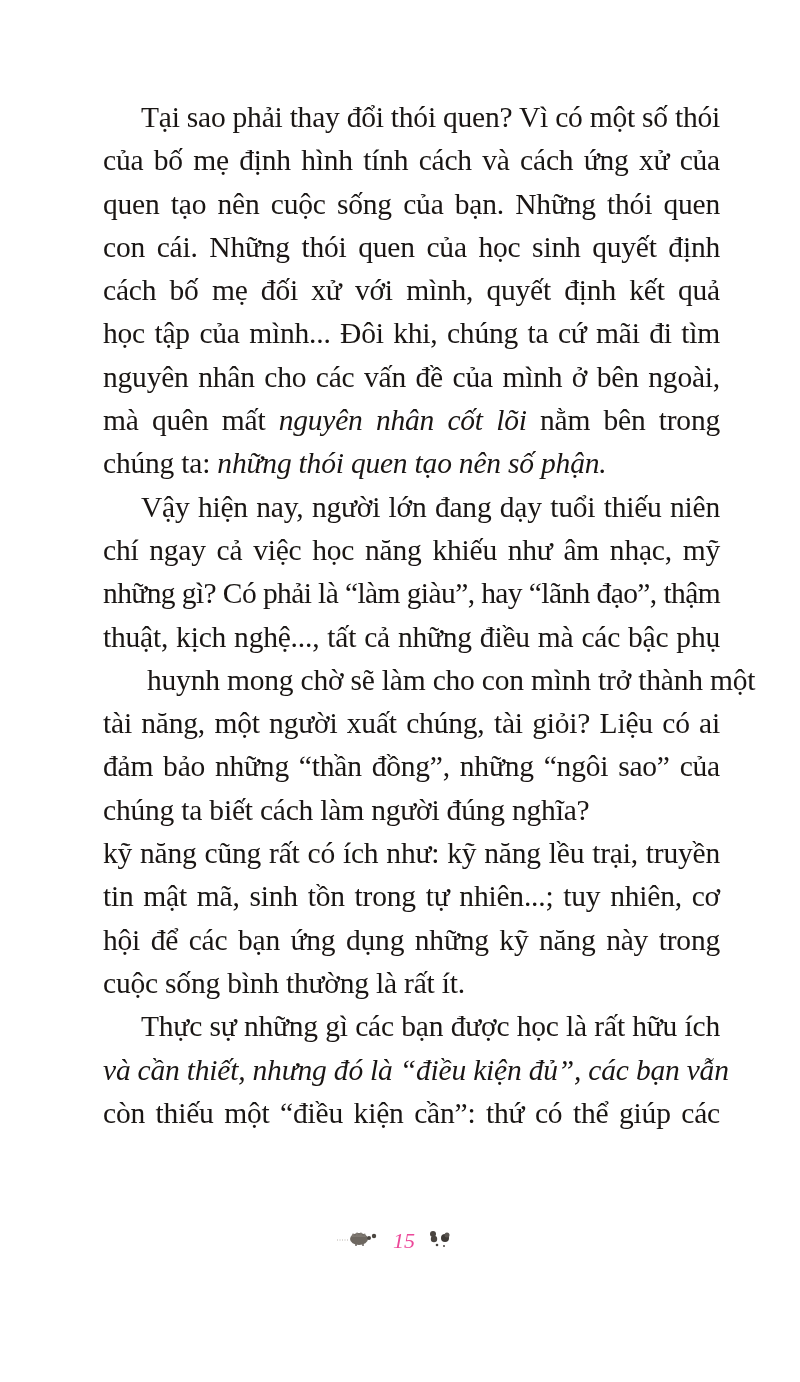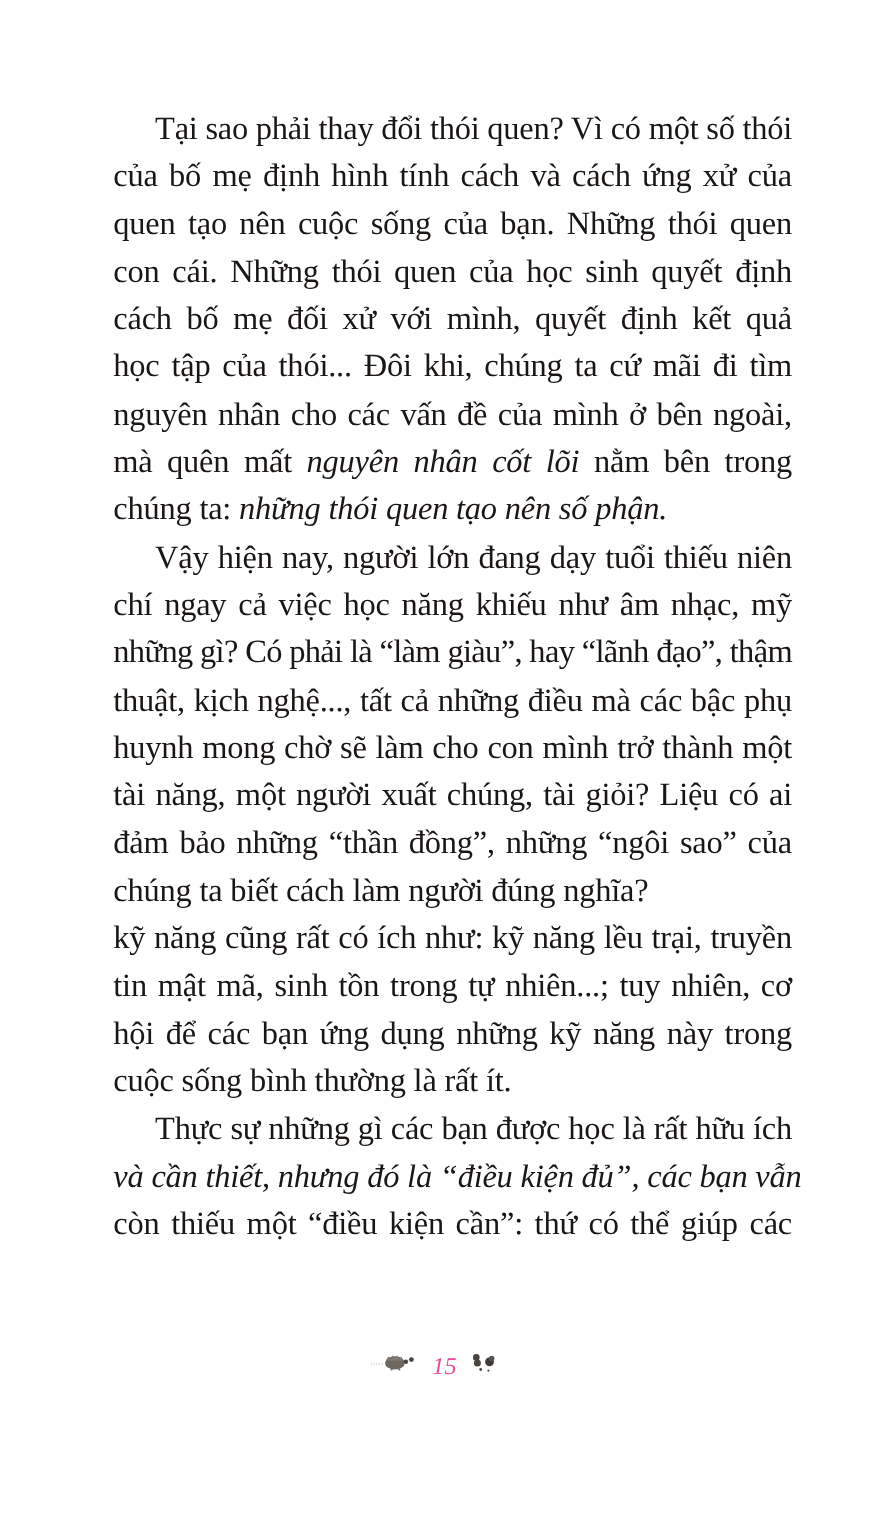--- a/index.html
+++ b/index.html
@@ -52,29 +52,29 @@
 </head>
 <body>
 
 <div class="page">
   <div class="text-block" id="text-block">
       <div class="line indent" style="white-space: nowrap; letter-spacing: -0.22375px;"><span class="seg">Tại sao phải thay đổi thói quen? Vì có một số thói</span></div>
       <div class="line" style="white-space: nowrap;"><span class="seg">của bố mẹ định hình tính cách và cách ứng xử của</span></div>
       <div class="line" style="white-space: nowrap;"><span class="seg">quen tạo nên cuộc sống của bạn. Những thói quen</span></div>
       <div class="line" style="white-space: nowrap;"><span class="seg">con cái. Những thói quen của học sinh quyết định</span></div>
       <div class="line" style="white-space: nowrap;"><span class="seg">cách bố mẹ đối xử với mình, quyết định kết quả</span></div>
-      <div class="line" style="white-space: nowrap;"><span class="seg">học tập của thói... Đôi khi, chúng ta cứ mãi đi tìm</span></div>
+      <div class="line" style="white-space: nowrap;"><span class="seg">học tập của mình... Đôi khi, chúng ta cứ mãi đi tìm</span></div>
       <div class="line" style="white-space: nowrap;"><span class="seg">nguyên nhân cho các vấn đề của mình ở bên ngoài,</span></div>
       <div class="line" style="white-space: nowrap; letter-spacing: -0.200347px;"><span class="seg">mà quên mất </span><span class="seg it">nguyên nhân cốt lõi</span><span class="seg"> nằm bên trong</span></div>
       <div class="line last"><span class="seg">chúng ta: </span><span class="seg it">những thói quen tạo nên số phận.</span></div>
       <div class="line indent" style="white-space: nowrap;"><span class="seg">Vậy hiện nay, người lớn đang dạy tuổi thiếu niên</span></div>
       <div class="line" style="white-space: nowrap;"><span class="seg">chí ngay cả việc học năng khiếu như âm nhạc, mỹ</span></div>
       <div class="line" style="white-space: nowrap; letter-spacing: -0.592394px;"><span class="seg">những gì? Có phải là “làm giàu”, hay “lãnh đạo”, thậm</span></div>
       <div class="line" style="white-space: nowrap;"><span class="seg">thuật, kịch nghệ..., tất cả những điều mà các bậc phụ</span></div>
-      <div class="line" style="white-space: nowrap;"><span class="seg">huynh mong chờ sẽ làm cho con mình trở thành một</span></div>
+      <div class="line" style="white-space: nowrap; margin-left: 44px;"><span class="seg">huynh mong chờ sẽ làm cho con mình trở thành một</span></div>
       <div class="line" style="white-space: nowrap;"><span class="seg">tài năng, một người xuất chúng, tài giỏi? Liệu có ai</span></div>
       <div class="line" style="white-space: nowrap;"><span class="seg">đảm bảo những “thần đồng”, những “ngôi sao” của</span></div>
       <div class="line last"><span class="seg">chúng ta biết cách làm người đúng nghĩa?</span></div>
       <div class="line" style="white-space: nowrap;"><span class="seg">kỹ năng cũng rất có ích như: kỹ năng lều trại, truyền</span></div>
       <div class="line" style="white-space: nowrap;"><span class="seg">tin mật mã, sinh tồn trong tự nhiên...; tuy nhiên, cơ</span></div>
       <div class="line" style="white-space: nowrap;"><span class="seg">hội để các bạn ứng dụng những kỹ năng này trong</span></div>
       <div class="line last"><span class="seg">cuộc sống bình thường là rất ít.</span></div>
       <div class="line indent" style="white-space: nowrap;"><span class="seg">Thực sự những gì các bạn được học là rất hữu ích</span></div>
       <div class="line" style="white-space: nowrap; font-style: italic;"><span class="seg">và cần thiết, nhưng đó là “điều kiện đủ”, các bạn vẫn</span></div>
       <div class="line" style="white-space: nowrap;"><span class="seg">còn thiếu một “điều kiện cần”: thứ có thể giúp các</span></div>

